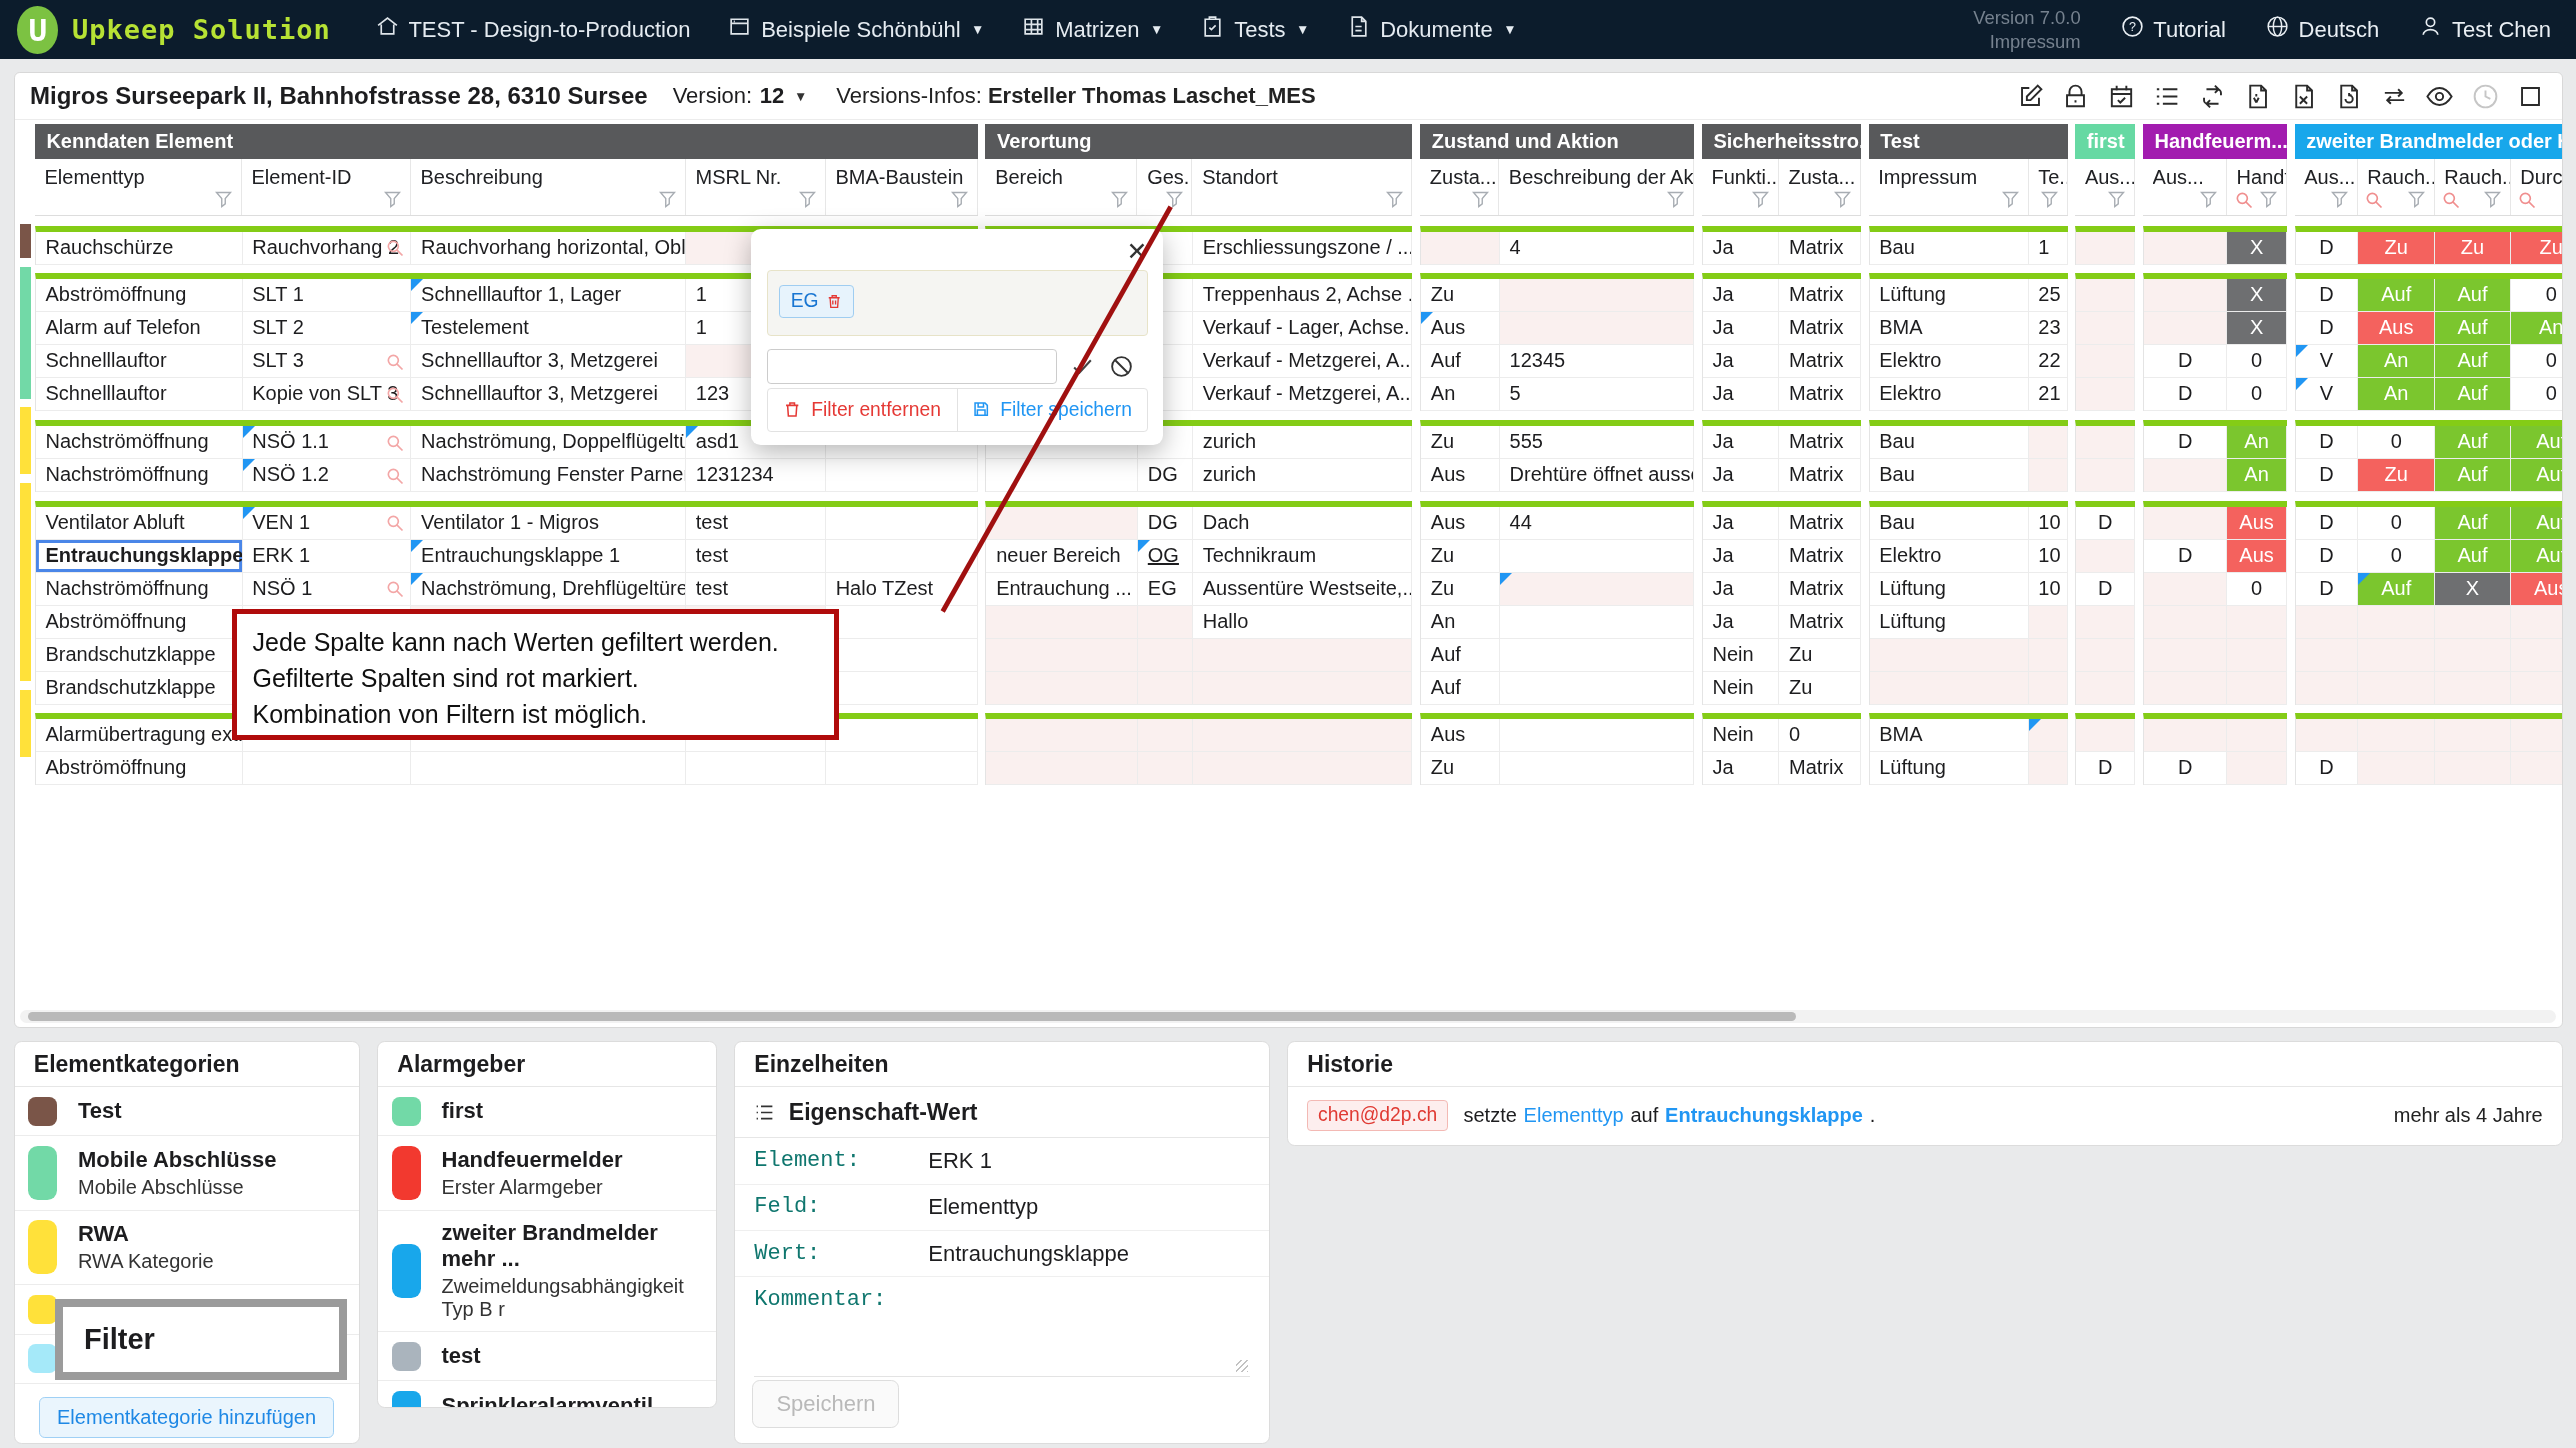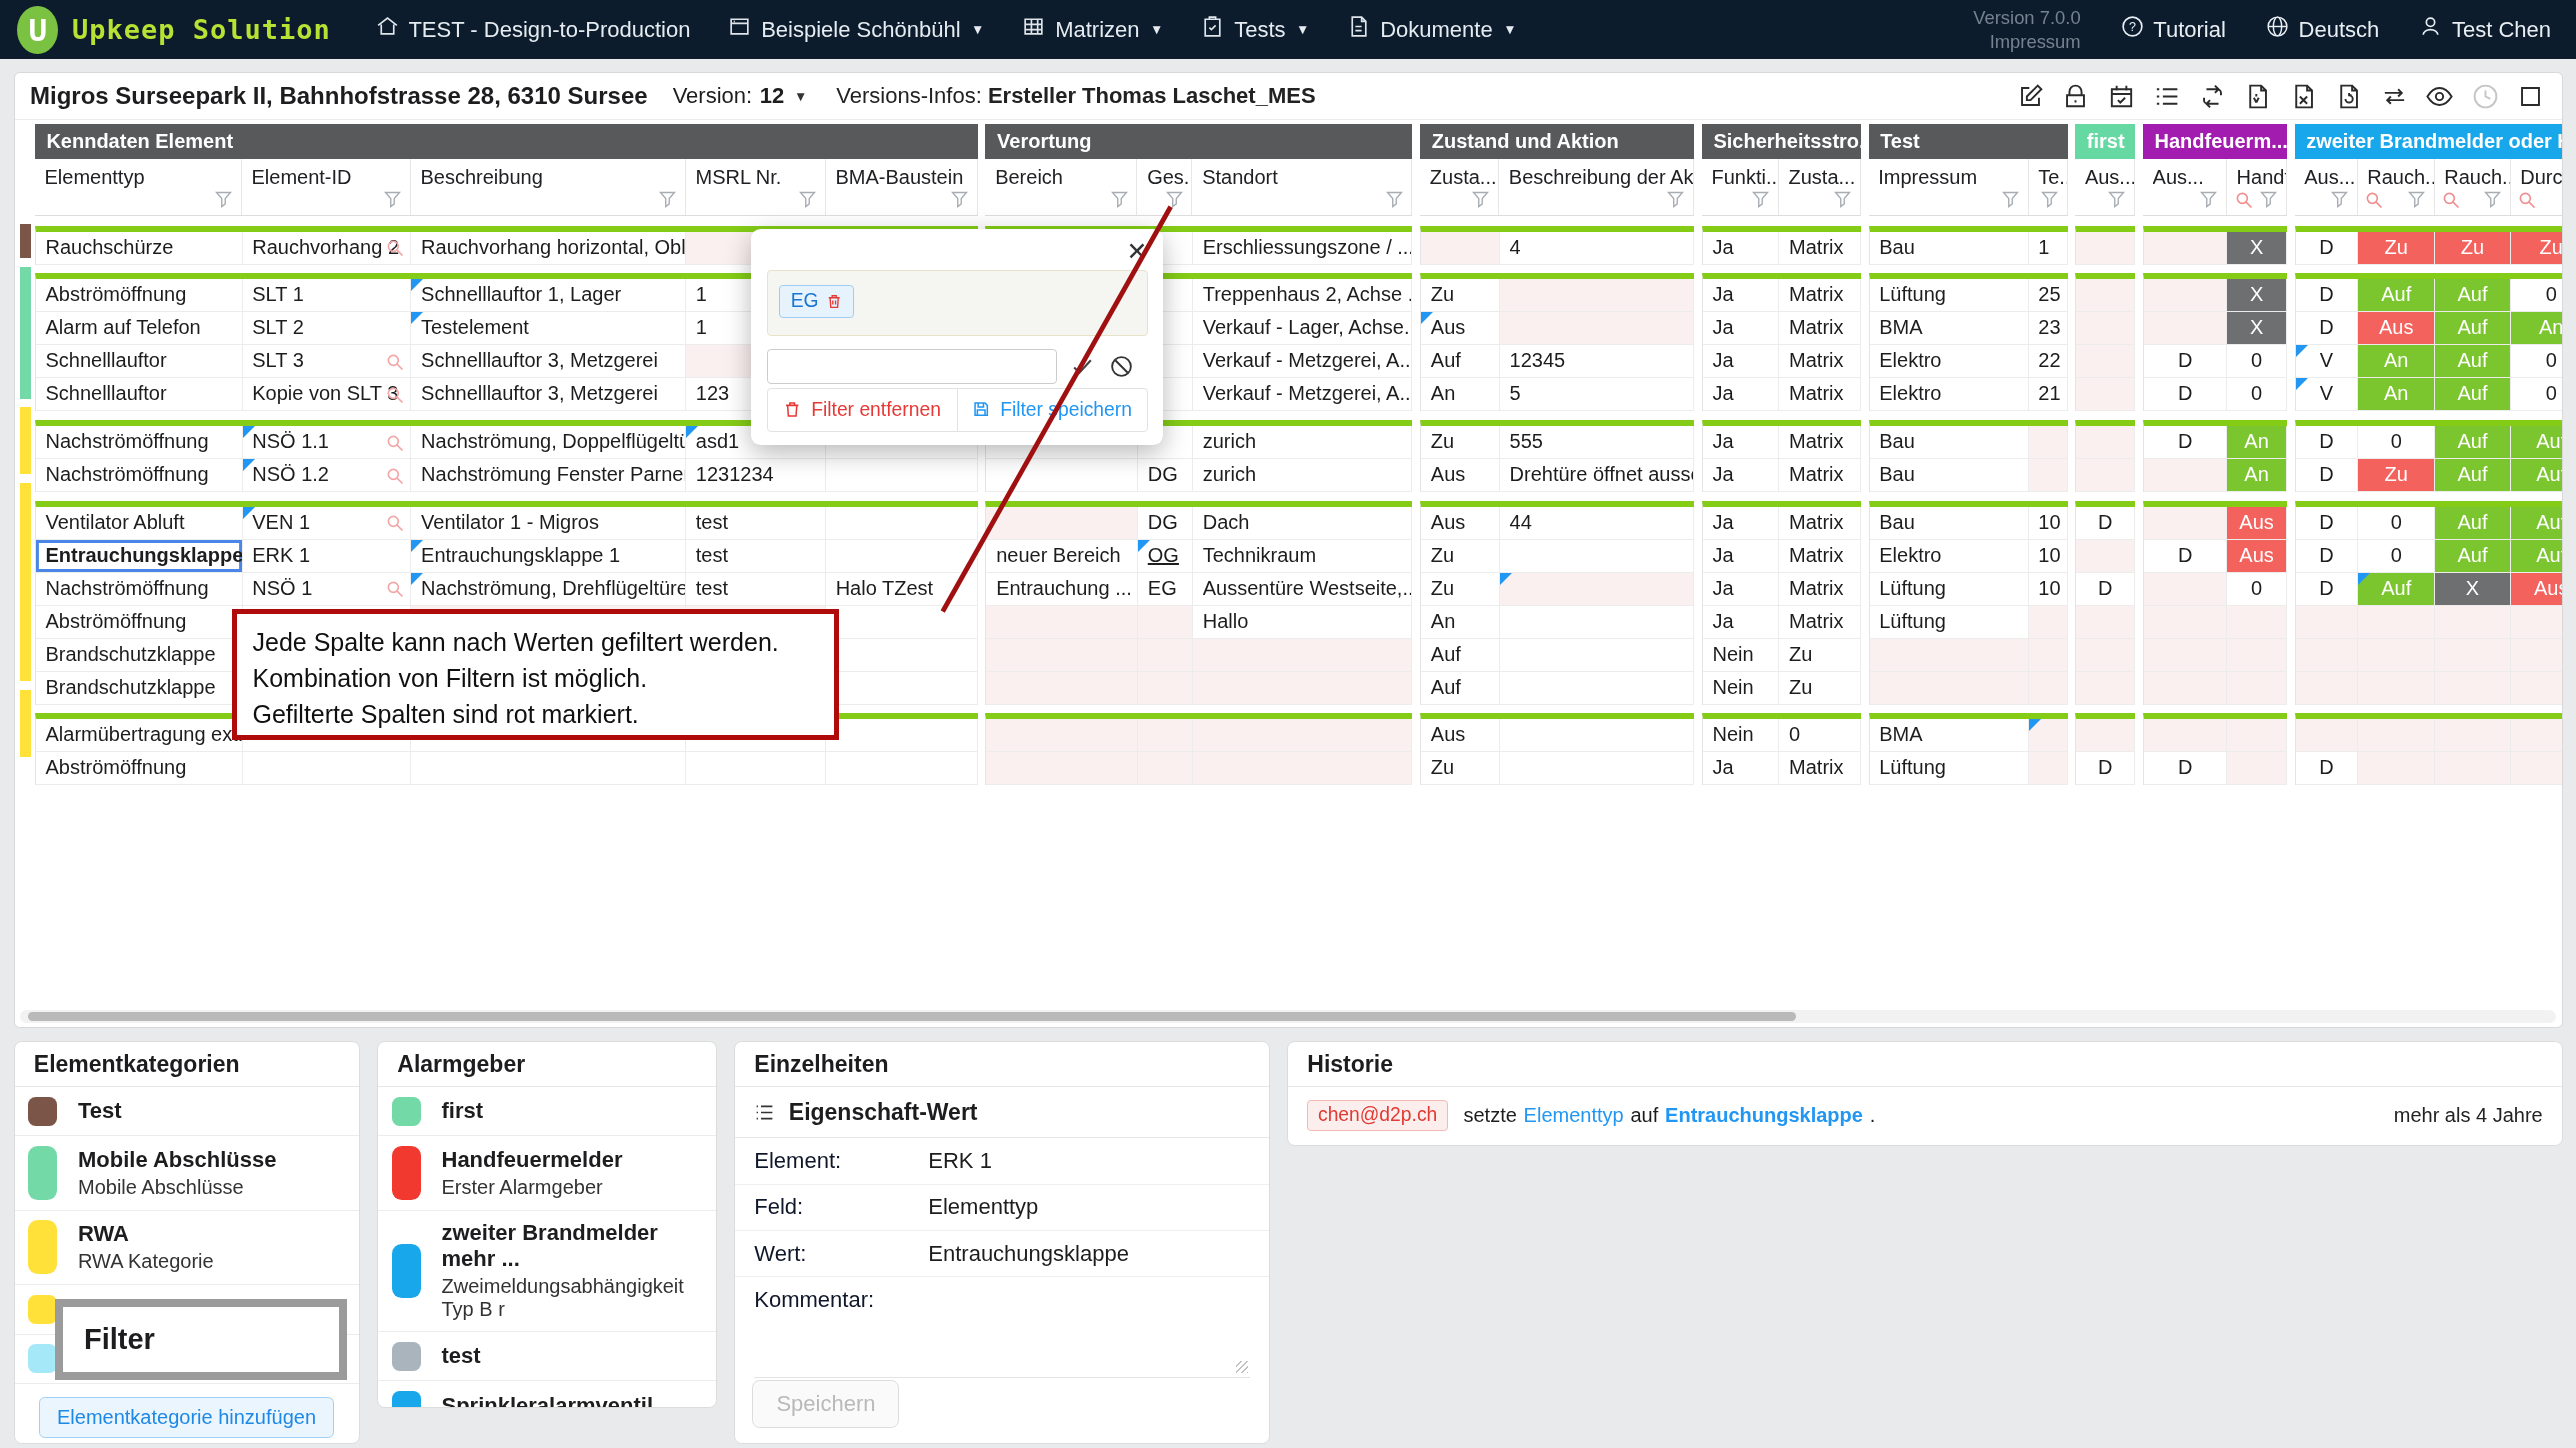--- a/index.html
+++ b/index.html
@@ -91,21 +91,21 @@
   .pk-label{font-weight:bold;font-size:22px;}
   .pk-sub{font-size:20px;color:#333;margin-top:2.9px;font-weight:normal;}
   .add-btn{display:block;margin:13.5px auto;background:#eaf5fd;border:1px solid #9fd0f5;border-radius:5.8px;color:#1e88e5;
            font-size:20px;padding:7.7px 17.4px;cursor:pointer;font-family:"Liberation Sans",sans-serif;}
   .gray-box{position:absolute;left:55px;top:1299px;width:292px;height:81px;background:#fff;border:8.7px solid #9b9b9b;
             box-sizing:border-box;z-index:30;display:flex;align-items:center;padding-left:21px;font-weight:bold;font-size:29px;}
 
   
   .eh-sub{display:flex;align-items:center;gap:13.5px;padding:11.6px 19.3px;border-bottom:1px solid #e6e6e6;font-weight:bold;font-size:23px;}
   .eh-row{display:flex;padding:9.7px 19.3px;border-bottom:1px solid #efefef;font-size:22px;}
-  .eh-lab{flex:0 0 174px;color:#0f172a;}
+  .eh-lab{flex:0 0 174px;color:#0f766e;font-family:Liberation Mono, monospace;}
   .eh-val{font-weight:normal;}
   .eh-comment{position:relative;height:62px;border-bottom:1px solid #e3e3e3;margin:0 19.3px 0 19.3px;}
   .resize-glyph{position:absolute;right:1.9px;bottom:3.9px;width:11.6px;height:11.6px;
     background:repeating-linear-gradient(135deg,transparent 0 2.9px,#c2c2c2 2.9px 4.3px);}
   .save-btn{position:absolute;left:17.4px;bottom:15.5px;background:#fafafa;border:1px solid #ddd;border-radius:7.7px;color:#b9b9b9;
             font-size:22px;padding:9.7px 23px;font-family:"Liberation Sans",sans-serif;}
 
   
   .hist-entry{display:flex;align-items:center;padding:12.6px 19.3px;font-size:20px;}
   .hist-chip{color:#e03a33;background:#fdeeee;border:1px solid #f3b9b4;border-radius:3.9px;padding:3.9px 9.7px;margin-right:15.5px;font-size:19.3px;cursor:pointer;}
@@ -1200,22 +1200,22 @@
       <svg width="18.4" height="18.4" viewBox="0 0 24 24" fill="none" stroke="#2196f3" stroke-width="2">
           <path d="M4 4 h13 l3 3 v13 H4 Z M8 4 v5 h7 V4 M7 20 v-7 h10 v7"></path>
         </svg>
       <span>Filter speichern</span>
     </div>
   </div>
 </div>
 
 <div class="annotation">
   <div>Jede Spalte kann nach Werten gefiltert werden.</div>
+  <div>Gefilterte Spalten sind rot markiert.</div>
   <div>Kombination von Filtern ist möglich.</div>
-  <div>Gefilterte Spalten sind rot markiert.</div>
 </div>
 <svg class="redline" viewBox="0 0 2667 1500" width="2576" height="1449">
   <line x1="1212" y1="214" x2="976" y2="633" stroke="#a01010" stroke-width="5"></line>
 </svg>
 
 <div class="panel" style="left:13.5px;top:1041px;width:346px;height:403px;">
   <div class="panel-head">Elementkategorien</div>
   <div class="pk-list" id="ek-list">
       <div class="pk-item">
         <div class="swatch sw-s" style="background: rgb(122, 85, 72);"></div>

